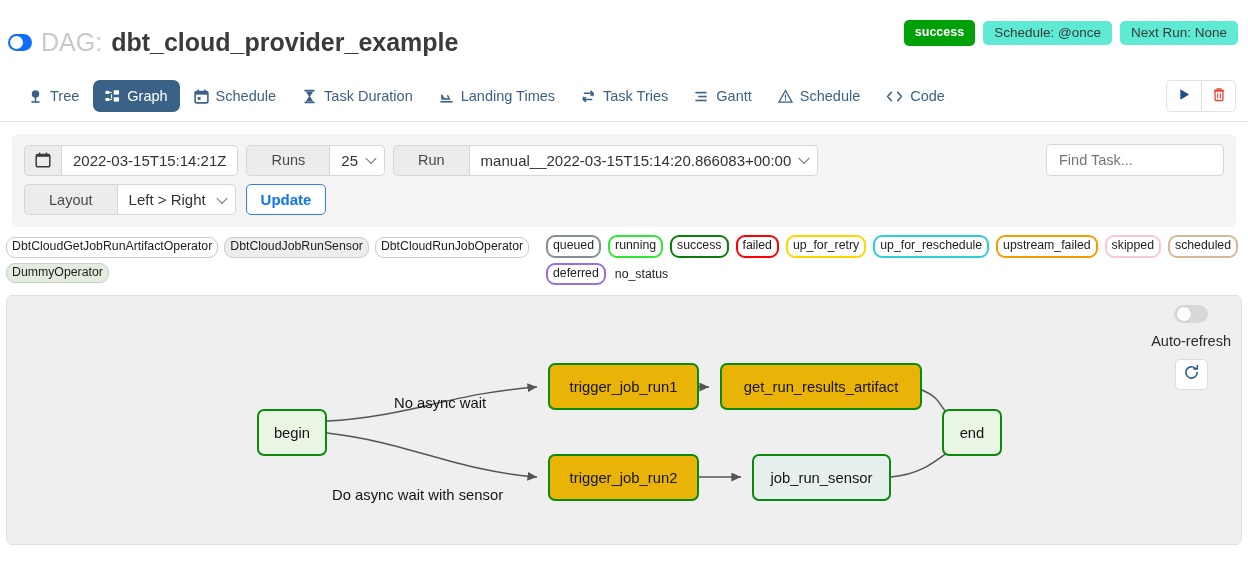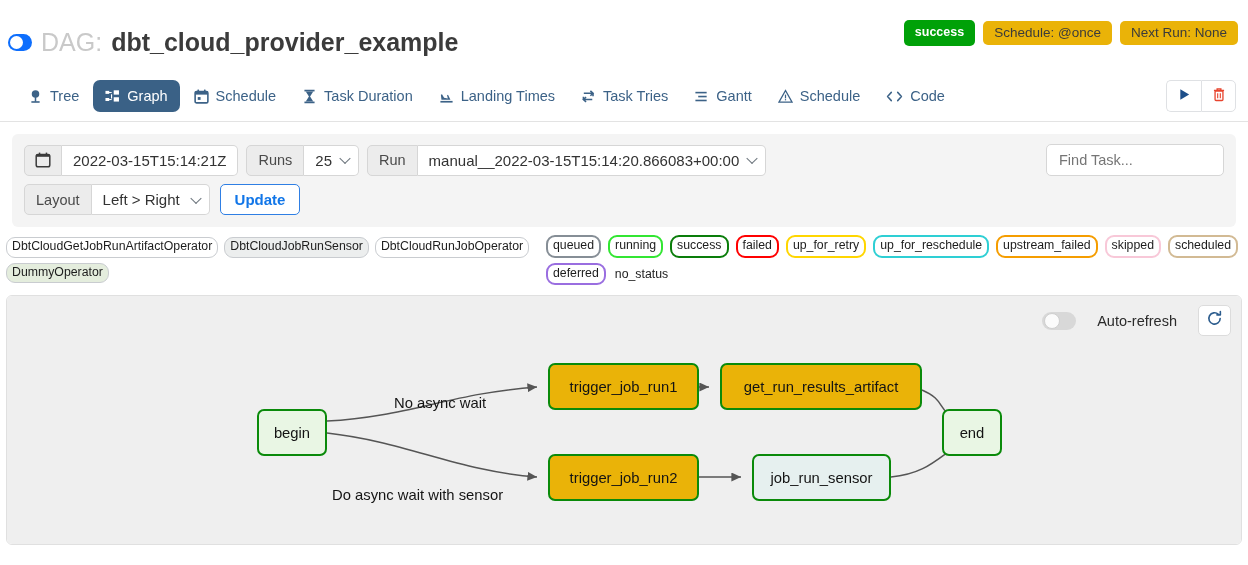--- a/index.html
+++ b/index.html
@@ -67,21 +67,21 @@
     line-height: 1;
   }
   .badge-success {
     background: #00a108;
     color: #fff;
     font-weight: bold;
     font-size: 12.5px;
     padding: 6px 11px 7px;
   }
   .badge-muted {
-    background: #eab308;
+    background: #5eead4;
     color: #3b3b3b;
   }
 
   
   .tabbar {
     position: relative;
     height: 52px;
     border-bottom: 1px solid #e3e3e3;
     padding: 0 12px;
   }
@@ -133,21 +133,21 @@
     padding: 10px 12px 12px;
   }
   .frow { display: flex; align-items: center; gap: 0; margin-bottom: 8px; }
   .frow:last-child { margin-bottom: 0; }
   .igroup { display: flex; align-items: stretch; }
   .addon {
     background: #ececec;
     border: 1px solid #d6d6d6;
     font-size: 14.5px;
     color: #4a4a4a;
-    padding: 6px 11px;
+    padding: 6px 24px;
     display: flex; align-items: center;
     border-radius: 5px 0 0 5px;
     white-space: nowrap;
   }
   .addon.icon-addon { padding: 6px 10px; }
   .fld {
     background: #fff;
     border: 1px solid #d6d6d6;
     border-left: none;
     border-radius: 0 5px 5px 0;
@@ -223,22 +223,23 @@
     border: 1px solid #e0e0e0;
     border-radius: 6px;
     height: 250px;
     position: relative;
     background: #fff;
     overflow: hidden;
   }
   .graph-toolbar {
     position: absolute;
     right: 10px; top: 9px;
-    display: flex; align-items: center; gap: 21px;
+    display: flex; align-items: center; gap: 10px;
     z-index: 4;
+    flex-direction: column;
   }
   .switch {
     width: 34px; height: 18px;
     border-radius: 10px;
     background: #d8d8d8;
     position: relative;
     cursor: pointer;
   }
   .switch::after {
     content: "";

